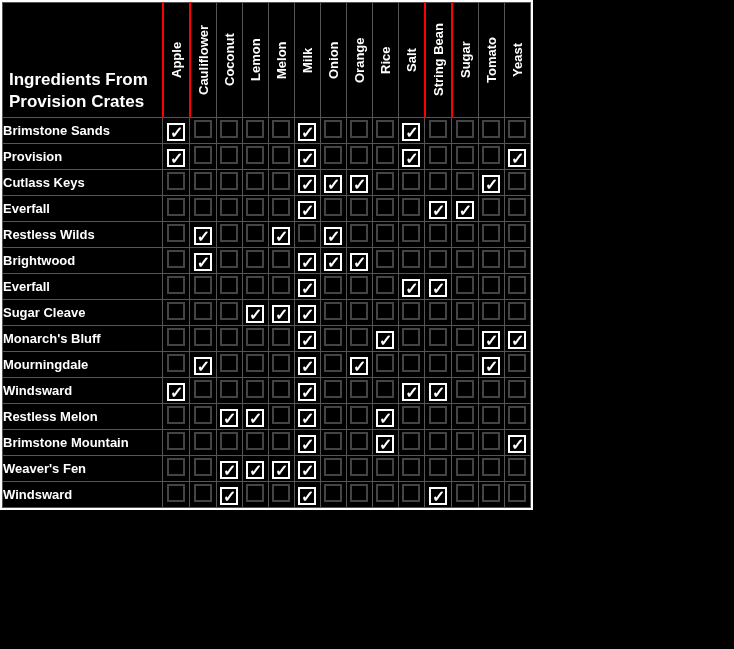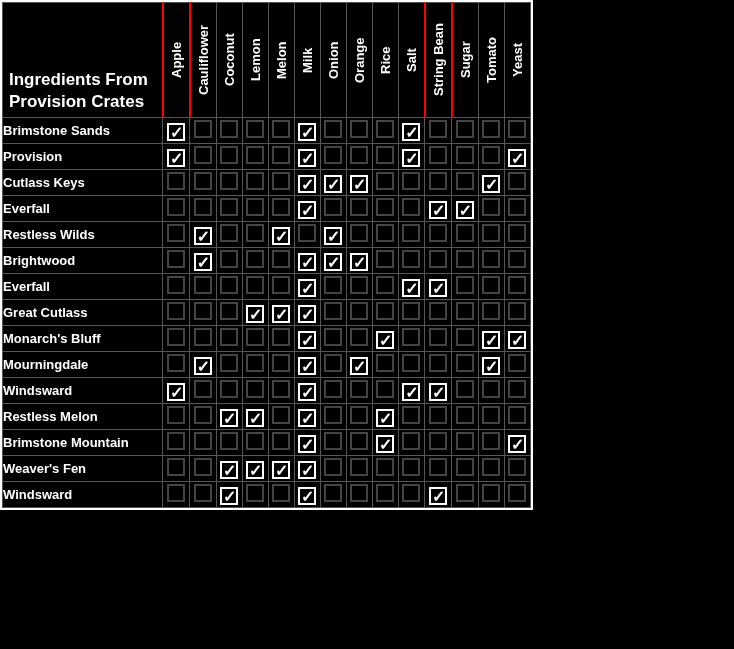--- a/index.html
+++ b/index.html
@@ -255,21 +255,21 @@
           <td><span class="empty-check"></span></td>
           <td><span class="empty-check"></span></td>
           <td><span class="empty-check"></span></td>
           <td><span class="check checked"></span></td>
           <td><span class="check checked"></span></td>
           <td><span class="empty-check"></span></td>
           <td><span class="empty-check"></span></td>
           <td><span class="empty-check"></span></td>
         </tr>
         <tr>
-          <td class="row-header">Great Cutlass</td>
+          <td class="row-header">Sugar Cleave</td>
           <td><span class="empty-check"></span></td>
           <td><span class="empty-check"></span></td>
           <td><span class="empty-check"></span></td>
           <td><span class="check checked"></span></td>
           <td><span class="check checked"></span></td>
           <td><span class="check checked"></span></td>
           <td><span class="empty-check"></span></td>
           <td><span class="empty-check"></span></td>
           <td><span class="empty-check"></span></td>
           <td><span class="empty-check"></span></td>

